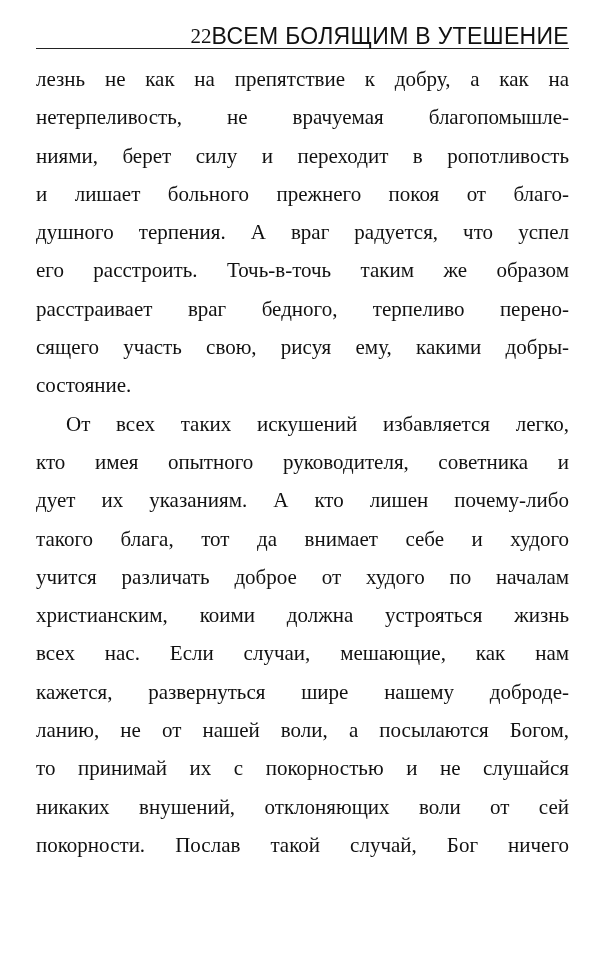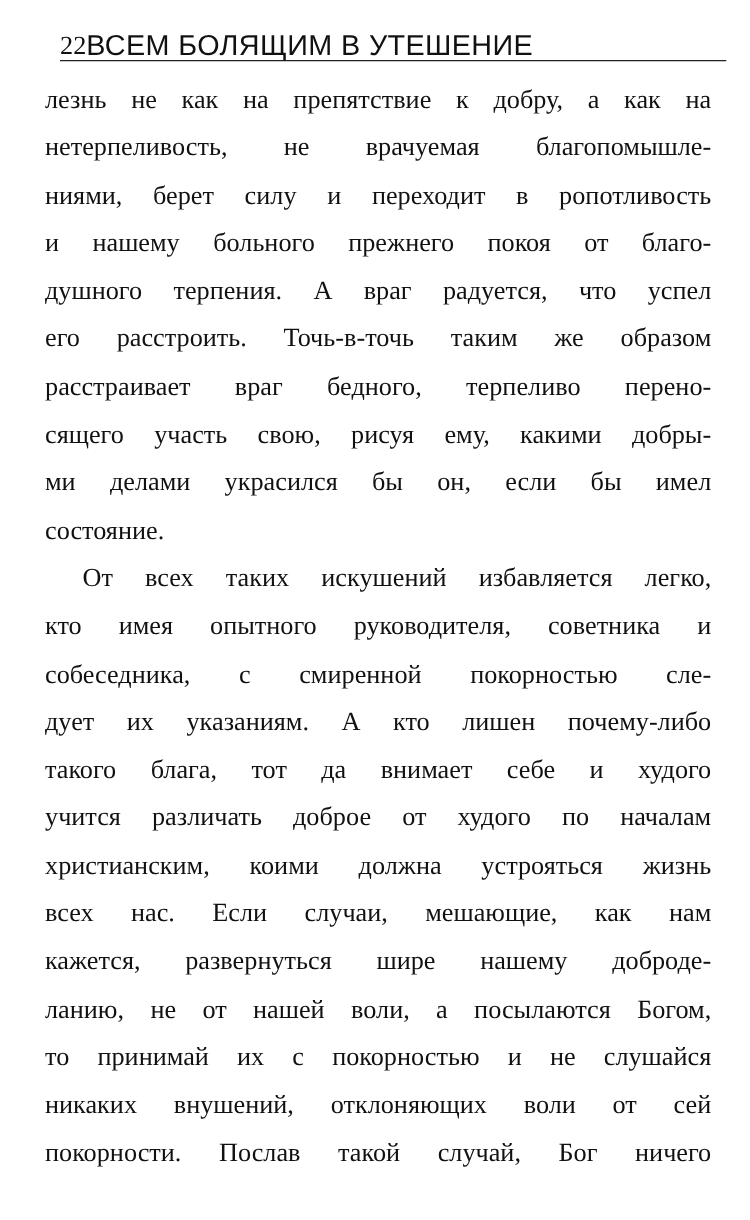--- a/index.html
+++ b/index.html
@@ -1,18 +1,18 @@
 <!DOCTYPE html>
 <html><head>
 <meta charset="utf-8">
 <style>
   html, body { margin: 0; padding: 0; background: #ffffff; }
   body { width: 600px; height: 976px; overflow: hidden; position: relative; }
   .page { position: absolute; left: 36px; top: 0; width: 533px; color: #111; font-family: "Liberation Serif", "DejaVu Serif", serif; }
-  .running-head { position: absolute; top: 22px; left: 0; width: 533px; height: 26px; border-bottom: 1.5px solid #222; display: flex; justify-content: flex-start; align-items: flex-end; margin-left: 12px; }
+  .running-head { position: absolute; top: 22px; left: 0; width: 533px; height: 26px; border-bottom: 1.5px solid #222; display: flex; justify-content: flex-end; align-items: flex-end; }
   .page-num { font-size: 21px; line-height: 24px; }
   .head-title { font-family: "Liberation Sans", "DejaVu Sans", sans-serif; font-size: 23px; line-height: 24px; letter-spacing: 0.3px; }
   .body { position: absolute; top: 60px; left: 0; width: 533px; }
   .line { display: block; font-size: 21px; line-height: 38.3px; height: 38.3px; white-space: nowrap; text-align: justify; text-align-last: justify; word-spacing: 1px; }
   .line.last { text-align-last: left; }
   .line.indent { padding-left: 30px; width: 503px; }
 </style>
 </head>
 <body>
 
@@ -20,32 +20,30 @@
   <div class="running-head">
     <span class="page-num">22</span>
     <span class="head-title">ВСЕМ БОЛЯЩИМ В УТЕШЕНИЕ</span>
   </div>
 
   <div class="body">
     <div>
       <span class="line">лезнь не как на препятствие к добру, а как на</span>
       <span class="line">нетерпеливость, не врачуемая благопомышле-</span>
       <span class="line">ниями, берет силу и переходит в ропотливость</span>
-      <span class="line">и нашему больного прежнего покоя от благо-</span>
+      <span class="line">и лишает больного прежнего покоя от благо-</span>
       <span class="line">душного терпения. А враг радуется, что успел</span>
       <span class="line">его расстроить. Точь-в-точь таким же образом</span>
       <span class="line">расстраивает враг бедного, терпеливо перено-</span>
       <span class="line">сящего участь свою, рисуя ему, какими добры-</span>
-      <span class="line">ми делами украсился бы он, если бы имел</span>
       <span class="line last">состояние.</span>
     </div>
     <div>
       <span class="line indent">От всех таких искушений избавляется легко,</span>
       <span class="line">кто имея опытного руководителя, советника и</span>
-      <span class="line">собеседника, с смиренной покорностью сле-</span>
       <span class="line">дует их указаниям. А кто лишен почему-либо</span>
       <span class="line">такого блага, тот да внимает себе и худого</span>
       <span class="line">учится различать доброе от худого по началам</span>
       <span class="line">христианским, коими должна устрояться жизнь</span>
       <span class="line">всех нас. Если случаи, мешающие, как нам</span>
       <span class="line">кажется, развернуться шире нашему доброде-</span>
       <span class="line">ланию, не от нашей воли, а посылаются Богом,</span>
       <span class="line">то принимай их с покорностью и не слушайся</span>
       <span class="line">никаких внушений, отклоняющих воли от сей</span>
       <span class="line">покорности. Послав такой случай, Бог ничего</span>

